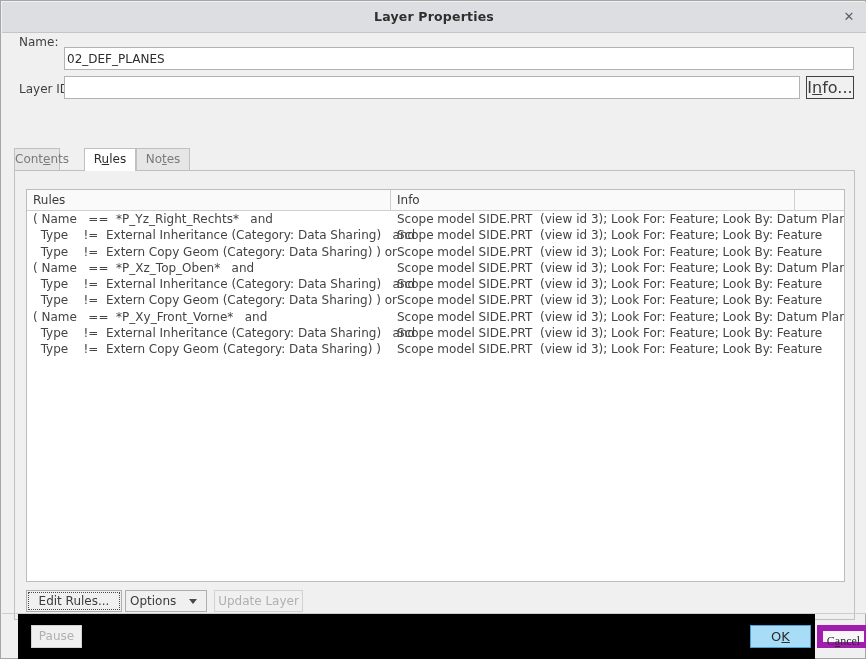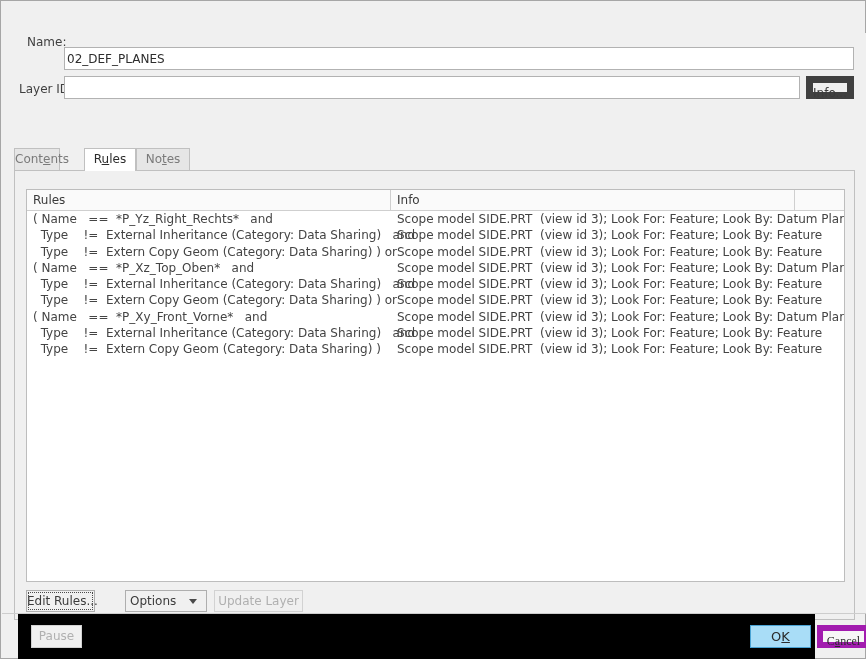--- a/index.html
+++ b/index.html
@@ -87,23 +87,23 @@
     color: #2d2d2d;
     padding: 0 2px;
     outline: none;
   }
   .text-input::placeholder { color: #9a9a9a; }
 
   .info-btn {
     position: absolute;
     box-sizing: border-box;
     background: #f0f0f0;
-    border: 7px solid #404040;
-    font-family: "DejaVu Sans", "Liberation Sans", sans-serif;
-    font-size: 12px;
+    border: 1px solid #404040;
+    font-family: "DejaVu Sans", "Liberation Sans", sans-serif;
+    font-size: 16px;
     color: #3b3b3b;
     cursor: pointer;
     text-align: center;
   }
 
   
   .tabstrip {
     position: absolute;
     left: 12px;
     top: 115px;
@@ -280,24 +280,28 @@
     text-align: center;
     cursor: pointer;
   }
   .mn { text-decoration: underline; }
 </style>
 </head>
 <body>
 
 <div class="dialog">
 
+  <div class="titlebar">
+    <div class="titlebar-text">Layer Properties</div>
+    <div class="close-btn">✕</div>
+  </div>
 
   <div class="content">
 
-    <div class="field-label" style="left:17px; top:1px;margin-left:8px;">Name:</div>
+    <div class="field-label" style="left:17px; top:1px;">Name:</div>
     <input class="text-input" style="left: 62px; top: 14px; width: 790px; height: 23px;" type="text" value="02_DEF_PLANES">
 
     <div class="field-label" style="left:17px; top:48px;">Layer ID:</div>
     <input class="text-input" style="left: 62px; top: 43px; width: 736px; height: 23px;" type="text" value="">
     <div class="info-btn" style="left:804px; top:43px; width:48px; height:23px; line-height:21px;"><span><span>I</span><span class="mn">n</span><span>fo...</span></span></div>
 
     <div class="tabstrip">
       <div class="tab" style="left:0px; width:46px;">
         <span><span>Cont</span><span class="mn">e</span><span>nts</span></span>
       </div>
@@ -352,21 +356,21 @@
             <div class="cell-info">Scope model SIDE.PRT  (view id 3); Look For: Feature; Look By: Feature</div>
           </div>
           <div class="row">
             <div class="cell-rules">  Type    !=  Extern Copy Geom (Category: Data Sharing) )</div>
             <div class="cell-info">Scope model SIDE.PRT  (view id 3); Look For: Feature; Look By: Feature</div>
           </div>
 
         </div>
       </div>
 
-      <div class="btn focus" style="left:11px; top:419px; width:69px; height:22px; line-height:20px;">Edit Rules...</div>
+      <div class="btn focus" style="left:11px; top:419px; width:96px; height:22px; line-height:20px;">Edit Rules...</div>
 
       <div class="btn" style="left:110px; top:419px; width:82px; height:22px; line-height:20px; text-align:left; padding-left:4px;">
         <span>Options</span>
         <span class="caret"></span>
       </div>
 
       <div class="btn disabled" style="left:199px; top:419px; width:89px; height:22px; line-height:20px;">Update Layer</div>
 
     </div>
   </div>

